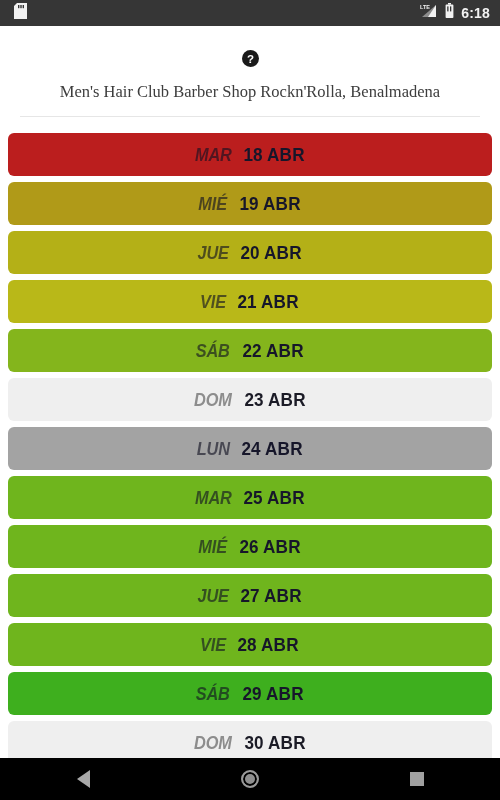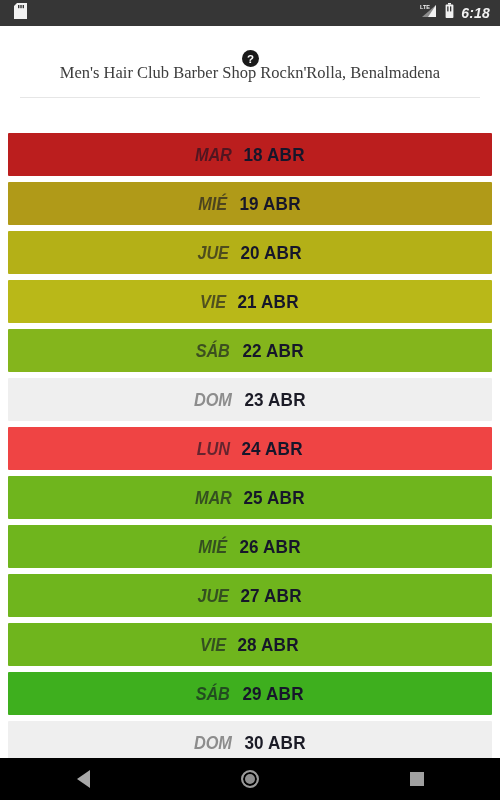--- a/index.html
+++ b/index.html
@@ -41,21 +41,20 @@
   .sd-icon { display: block; }
   .lte-icon { display: block; }
   .battery-icon { display: block; }
   .status-clock {
     color: #f2f2f2;
     font-size: 14px;
     font-weight: bold;
     letter-spacing: 0.2px;
     line-height: 1;
     font-family: "Liberation Sans", sans-serif;
-    font-style: italic;
   }
 
   
   .header {
     position: absolute;
     top: 26px; left: 0;
     width: 500px;
     padding: 16px 18px 0 18px;
     text-align: center;
   }
@@ -73,21 +72,21 @@
   }
   .help-icon {
     display: inline-block;
     width: 17px;
     height: 17px;
     flex: 0 0 auto;
     position: relative;
     top: 1px;
   }
   .subtitle {
-    margin-top: 4px;
+    margin-top: 23px;
     font-family: "Liberation Serif", serif;
     font-size: 16.5px;
     font-weight: 400;
     color: #3d3d3d;
     line-height: 1.2;
     white-space: nowrap;
   }
   .header-divider {
     margin: 14px 2px 0 2px;
     height: 1px;
@@ -102,21 +101,21 @@
     width: 500px;
     height: 625px;
     padding: 0 8px;
     overflow: hidden;
   }
   .day-row {
     position: relative;
     width: 100%;
     height: 43px;
     margin-bottom: 6px;
-    border-radius: 1px;
+    border-radius: 6px;
     display: flex;
     align-items: center;
     justify-content: center;
     cursor: pointer;
     overflow: hidden;
   }
   .day-row .label {
     display: flex;
     align-items: baseline;
     gap: 6px;
@@ -261,21 +260,21 @@
           <span class="dow">SÁB</span>
           <span class="dnum">22 ABR</span>
         </div>
       </div>
       <div class="day-row closed" style="background: rgb(239, 239, 239);">
         <div class="label">
           <span class="dow">DOM</span>
           <span class="dnum">23 ABR</span>
         </div>
       </div>
-      <div class="day-row" style="background: #ef4444;">
+      <div class="day-row" style="background: #a3a3a3;">
         <div class="label">
           <span class="dow">LUN</span>
           <span class="dnum">24 ABR</span>
         </div>
       </div>
       <div class="day-row" style="background: rgb(111, 181, 29);">
         <div class="label">
           <span class="dow">MAR</span>
           <span class="dnum">25 ABR</span>
         </div>

